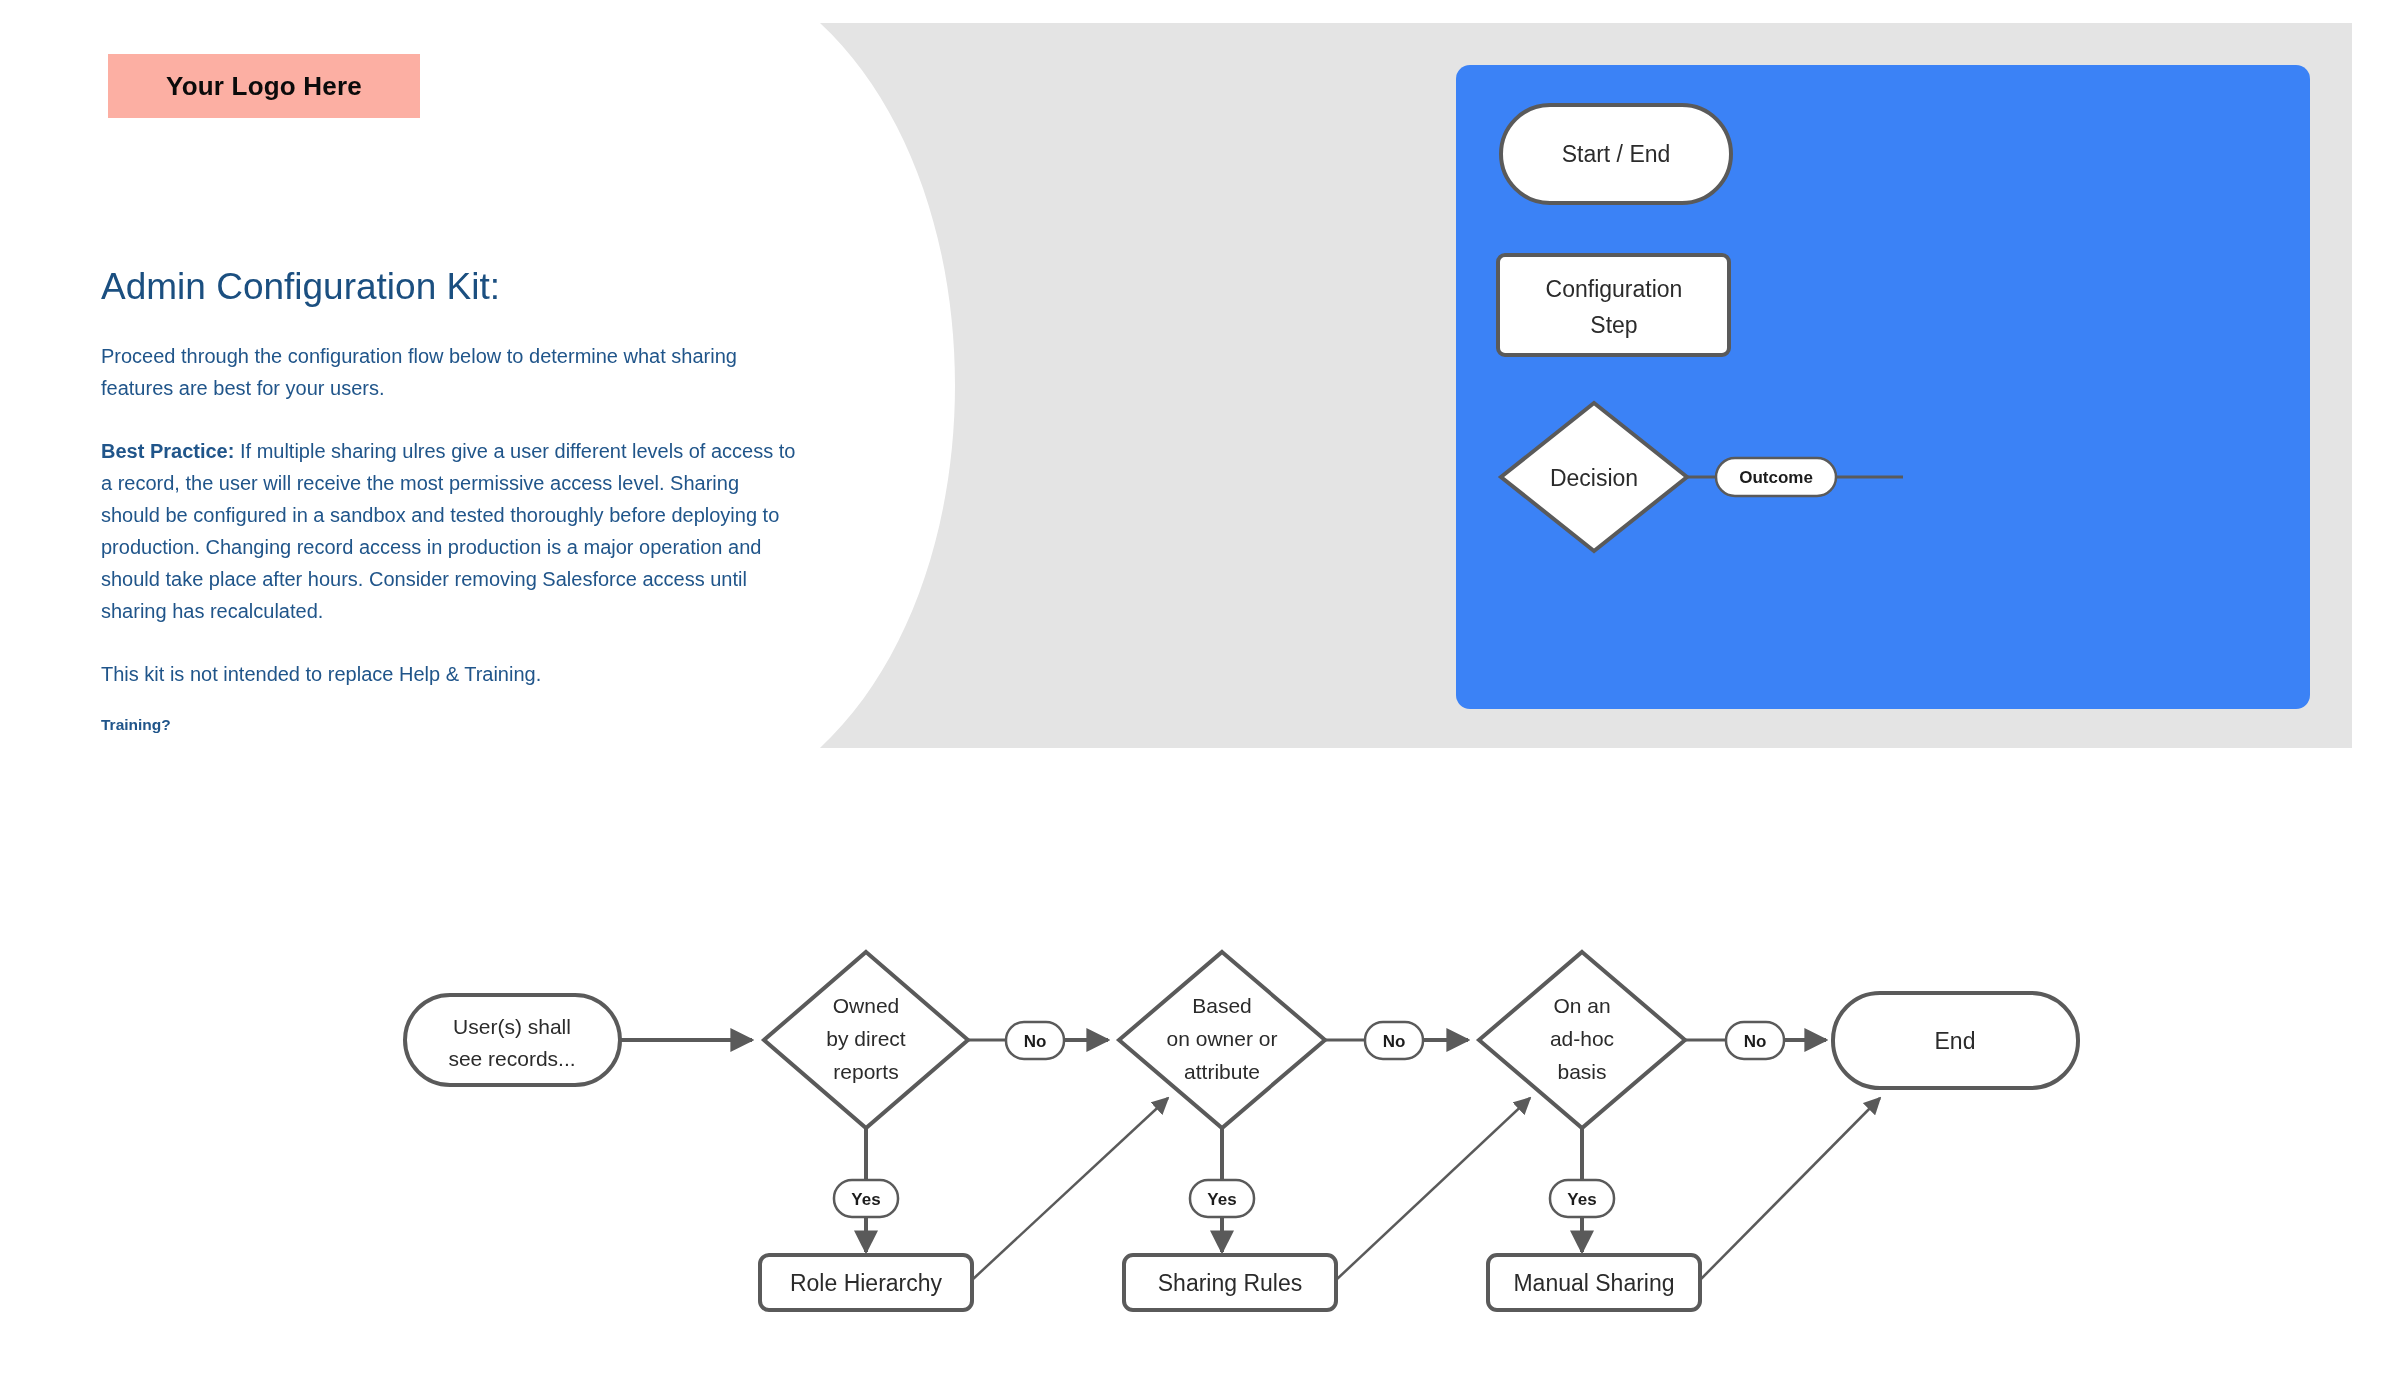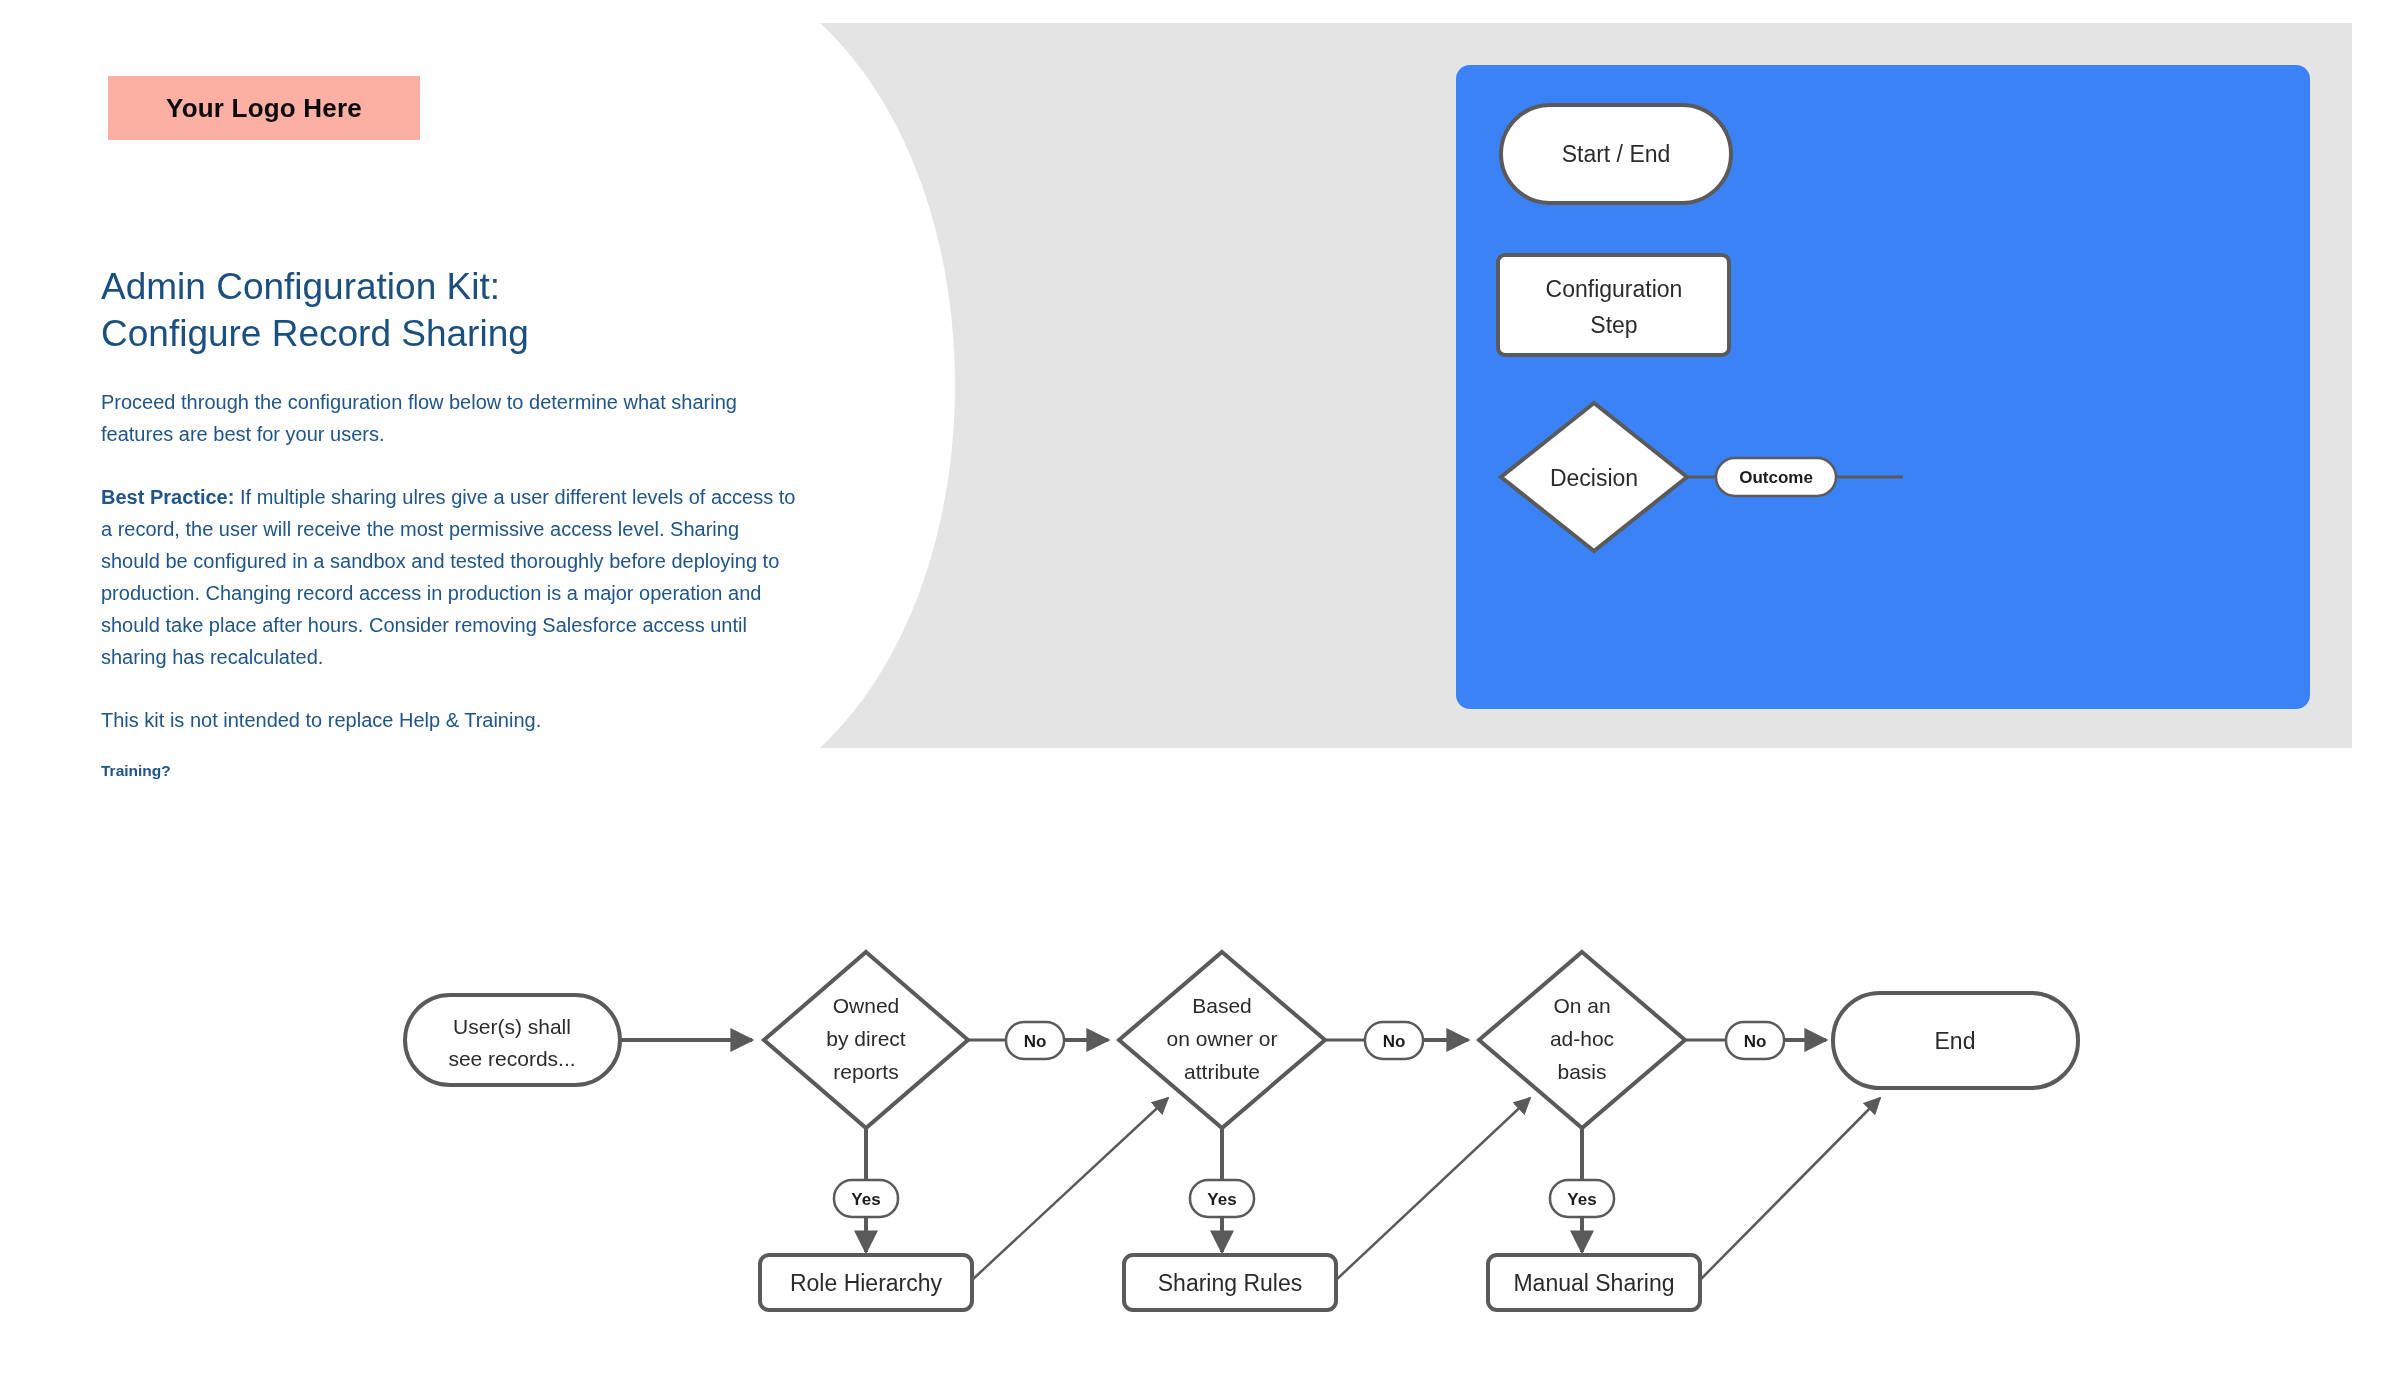--- a/index.html
+++ b/index.html
@@ -11,21 +11,21 @@
     position:relative;
   }
   
   #header-graphic{
     position:absolute;
     left:0;top:0;width:2400px;height:780px;
     pointer-events:none;
   }
   
   #logo-badge{
-    position:absolute;left:108px;top:76px;
+    position:absolute;left:108px;top:54px;
     width:312px;height:64px;
     background:#FCAFA3;
     display:flex;align-items:center;justify-content:center;
   }
   #logo-badge span{
     font-size:26px;font-weight:bold;color:#0b0b0b;
     letter-spacing:.2px;
   }
   #intro-block{
     position:absolute;left:101px;top:265px;width:700px;
@@ -71,21 +71,20 @@
   <path d="M 2352 23 L 820 23 C 1000 190 1000 580 820 748 L 2352 748 Z" fill="#e4e4e4"></path>
 </svg>
 
 <div id="logo-badge">
   <span id="logo-text">Your Logo Here</span>
 </div>
 
 <div id="intro-block">
   <h1 class="kit-title">
     <span>Admin Configuration Kit:</span>
-    <span class="line2">Configure Record Sharing</span>
   </h1>
 
   <p class="intro-para">Proceed through the configuration flow below to determine what sharing features are best for your users.</p>
 
   <p class="intro-para">
     <b>Best Practice:</b><span> If multiple sharing ulres give a user different levels of access to a record, the user will receive the most permissive access level. Sharing should be configured in a sandbox and tested thoroughly before deploying to production. Changing record access in production is a major operation and should take place after hours. Consider removing Salesforce access until sharing has recalculated.</span>
   </p>
 
   <p class="intro-para">This kit is not intended to replace Help &amp; Training.</p>
 

